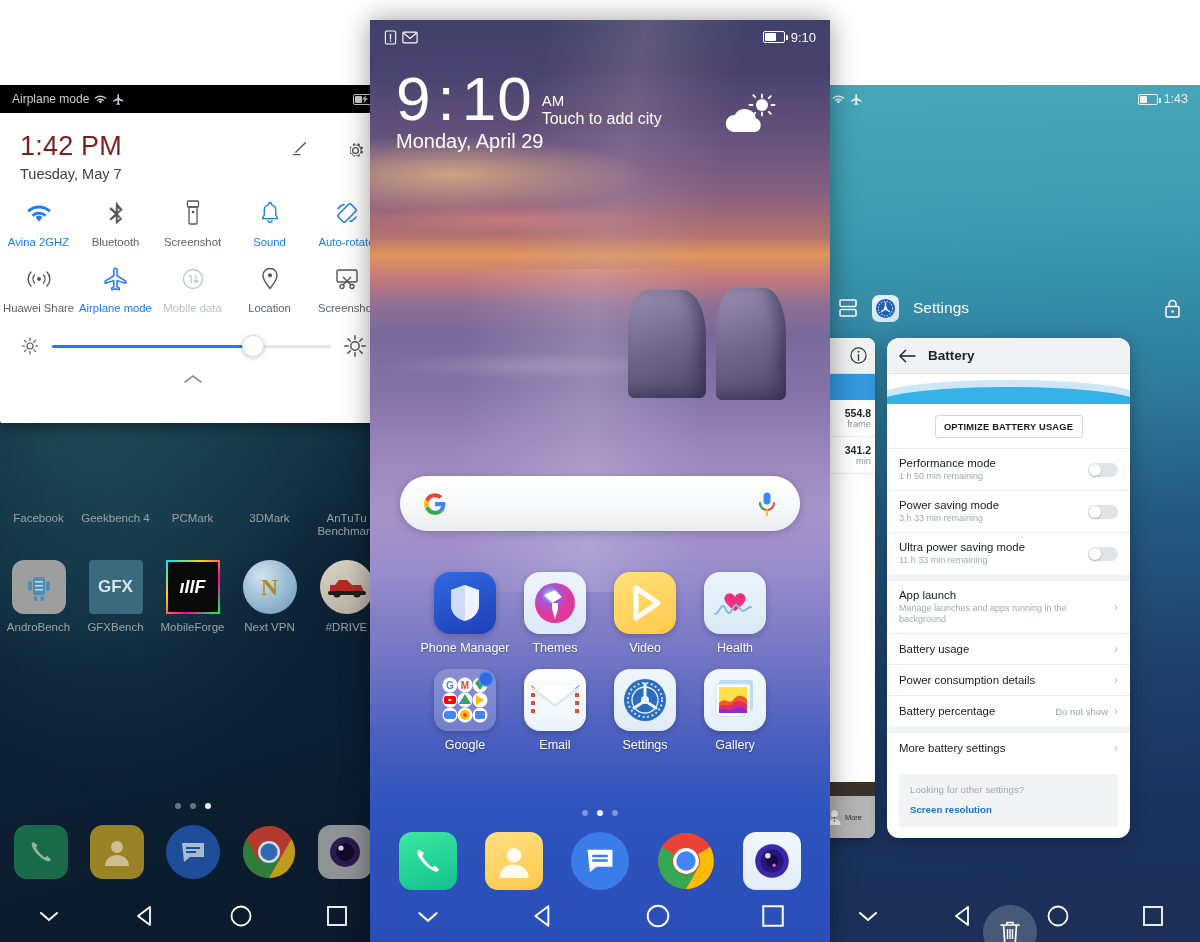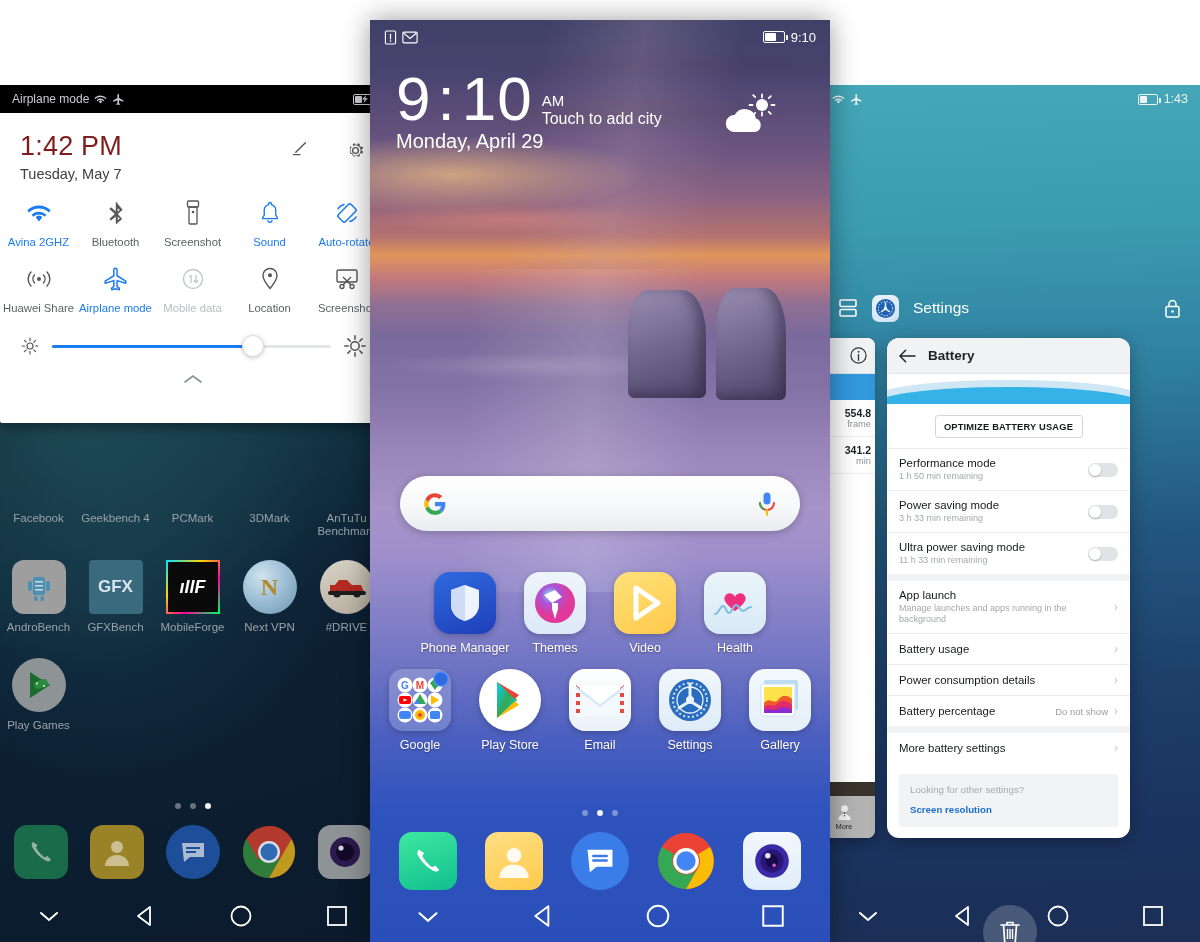--- a/index.html
+++ b/index.html
@@ -115,21 +115,21 @@
     background:#fff; border-radius:8px; overflow:hidden;
     box-shadow:0 4px 14px rgba(0,0,0,.3); }
   #rc-head { height:36px; background:#f1f2f4; display:flex; align-items:center;
     justify-content:flex-end; padding-right:8px; border-bottom:1px solid #dfe1e4; }
   #rc-blue { height:26px; background:#3398dd; }
   .rc-row { padding:7px 4px 7px 0; border-bottom:1px solid #eceef0; text-align:right; }
   .rc-row .n { font-size:10.5px; color:#1f2225; font-weight:bold; }
   .rc-row .u { font-size:9.3px; color:#8e9398; }
   #rc-more { position:absolute; left:0; bottom:0; width:62px; }
   #rc-more .bar { height:14px; background:#3a332c; }
-  #rc-more .tab { height:42px; background:#b3b3b3; display:flex; flex-direction:column;
+  #rc-more .tab { height:42px; background:#b3b3b3; display:flex; flex-direction:row;
     align-items:center; justify-content:center; gap:2px; }
   #rc-more .tab .lb { font-size:7.5px; color:#2e2e2e; }
 
   #trash { position:absolute; left:50%; top:820px; margin-left:-27px; width:54px;
     height:54px; border-radius:50%; background:rgba(255,255,255,.2);
     display:flex; align-items:center; justify-content:center; }
 
   
   #center-phone { position:absolute; left:370px; top:20px; width:460px; height:922px;
     overflow:hidden; box-shadow:0 0 26px rgba(0,0,0,.4); }
@@ -405,33 +405,20 @@
                 <path d="M4 18h34l-3-7h-9l-5-5H13l-4 5H4z" fill="#b42a22"></path>
                 <rect x="2" y="17" width="38" height="4" rx="2" fill="#1d1d1d"></rect>
                 <circle cx="11" cy="20" r="3.6" fill="#1d1d1d"></circle>
                 <circle cx="31" cy="20" r="3.6" fill="#1d1d1d"></circle>
               </svg>
           </div>
           <div class="lbl">#DRIVE</div>
         </div>
       </div>
 
-      <div class="lrow" style="padding-top:24px">
-        <div class="lapp">
-          <div class="icn" style="border-radius:50%;background:#8e9396">
-            <svg width="34" height="34" viewBox="0 0 34 34">
-                <path d="M8 4l20 13L8 30z" fill="#1b6b2e"></path>
-                <rect x="12" y="12" width="14" height="8" rx="4" transform="rotate(-16 19 16)" fill="#2a8a3e"></rect>
-                <circle cx="15" cy="15.5" r="1.1" fill="#cfe8d4"></circle>
-                <circle cx="22" cy="18" r="1.1" fill="#cfe8d4"></circle>
-              </svg>
-          </div>
-          <div class="lbl">Play Games</div>
-        </div>
-      </div>
     </div>
 
     <div class="dots" style="position:absolute;left:0;top:718px;width:385px">
       <i></i>
         <i></i>
         <i class="act"></i>
     </div>
 
     <div class="dock" style="position:absolute;left:0;top:740px;width:385px">
       <div class="di" style="background:#1a6b4a">
@@ -803,39 +790,20 @@
                 <circle cx="31" cy="46" r="5" fill="#FBBC05"></circle>
                 <circle cx="31" cy="46" r="2" fill="#EA4335"></circle>
               <circle cx="46" cy="46" r="7.5" fill="#fff"></circle>
                 <rect x="41" y="42" width="10" height="8" rx="1.5" fill="#4285F4"></rect>
               <circle cx="52" cy="10" r="7" fill="#2f6ae0" stroke="#4b8df5" stroke-width="1.5"></circle>
             </svg>
           </div>
           <div class="clbl">Google</div>
         </div>
         <div class="capp">
-          <div class="cicon" style="background:#fff;border-radius:50%">
-            <svg width="38" height="42" viewBox="0 0 38 42">
-                <path d="M6 3l20 18L6 39z" fill="#34A853"></path>
-                <path d="M6 3l14 12 6-6z" fill="#EA4335" opacity=".0"></path>
-                <path d="M6 3l20 18L6 39z" fill="url(#psg)"></path>
-                <defs>
-                  <linearGradient id="psg" x1="0" y1="0" x2="1" y2="1">
-                    <stop offset="0%" stop-color="#00D2FF"></stop>
-                    <stop offset="50%" stop-color="#34A853"></stop>
-                    <stop offset="100%" stop-color="#00D2FF"></stop>
-                  </linearGradient>
-                </defs>
-                <path d="M6 3l22 13-4 4z" fill="#EA4335"></path>
-                <path d="M6 39l22-13-4-4z" fill="#FBBC05"></path>
-              </svg>
-          </div>
-          <div class="clbl">Play Store</div>
-        </div>
-        <div class="capp">
           <div class="cicon" style="background:linear-gradient(180deg,#ffffff,#eaf2fa)">
             <svg width="54" height="40" viewBox="0 0 54 40">
                 <rect x="3" y="4" width="48" height="32" rx="3" fill="#f4f9fd"></rect>
                 <path d="M3 7h5v30H3z" fill="#fff"></path>
                 <g fill="#e24a3a">
                   <rect x="3" y="5" width="4" height="4"></rect>
                   <rect x="3" y="13" width="4" height="4"></rect>
                   <rect x="3" y="21" width="4" height="4"></rect>
                   <rect x="3" y="29" width="4" height="4"></rect>
                   <rect x="47" y="5" width="4" height="4"></rect>

